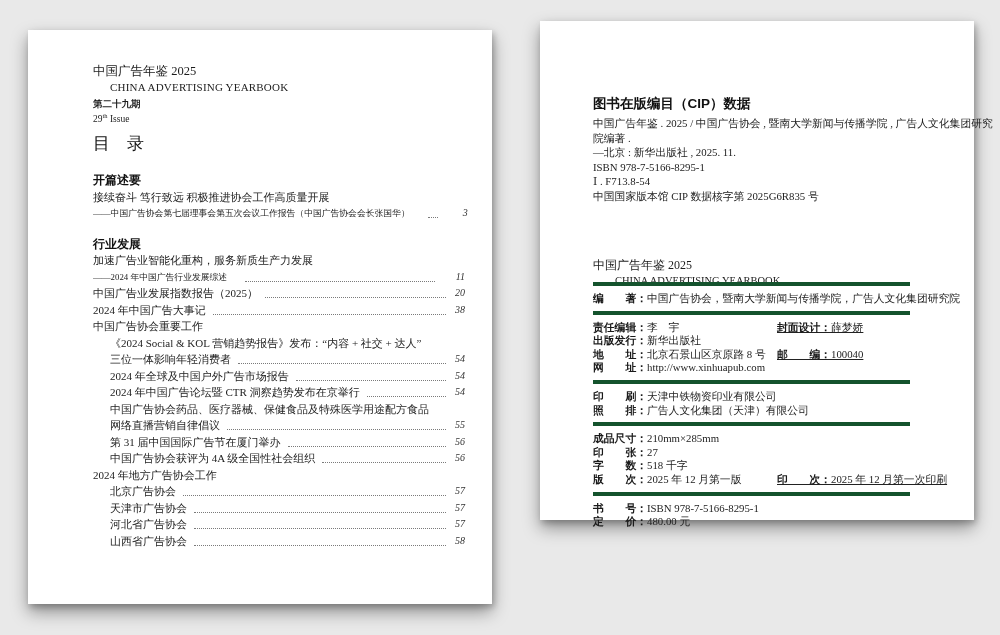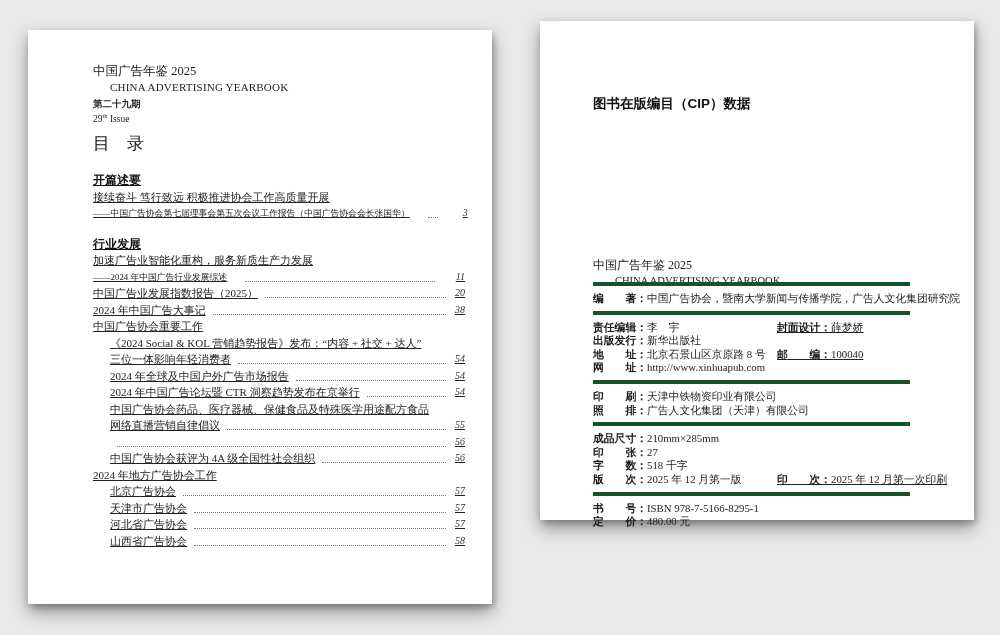--- a/index.html
+++ b/index.html
@@ -21,21 +21,21 @@
   .lp-title-cn { font-size:12.5px; color:#1c1c1c; }
   .lp-title-en { font-size:11px; margin-left:17px; margin-top:1px; letter-spacing:0.2px; }
   .lp-issue-cn { font-size:9.5px; font-weight:700; margin-top:5px;
                  font-family:"Liberation Sans","DejaVu Sans",sans-serif; color:#1c1c1c; }
   .lp-issue-en { font-size:9.5px; margin-top:1px; }
   .lp-issue-en sup { font-size:6.5px; }
   .lp-toc-title { position:absolute; left:65px; top:102px; font-size:17px; font-weight:400;
                   font-family:"Liberation Sans","DejaVu Sans",sans-serif; color:#111; }
   .toc-list { position:absolute; left:65px; top:142px; width:372px; }
   .toc-row { display:flex; align-items:flex-end; height:16.5px; line-height:16.5px;
-             font-size:11px; color:#222;text-decoration:underline; }
+             font-size:11px; color:#222; }
   .toc-row.toc-heading { font-family:"Liberation Sans","DejaVu Sans",sans-serif;
              font-weight:700; font-size:12px; color:#111; margin-top:14px; }
   .toc-row.toc-heading:first-child { margin-top:0; }
   .toc-row.small { font-size:8.8px;gap:11px; }
   .toc-row.indent { padding-left:17px; }
   .toc-text { white-space:nowrap; }
   .leader { flex:1; border-bottom:1px dotted #7a7a7a; margin:0 5px 3.5px 7px; min-width:10px; }
   .toc-page { font-style:italic; font-size:10px; min-width:14px; text-align:right; color:#333; }
 
   
@@ -125,20 +125,21 @@
         </div>
         <div class="toc-row toc-entry indent">
           <span class="toc-text">中国广告协会药品、医疗器械、保健食品及特殊医学用途配方食品</span>
         </div>
         <div class="toc-row toc-entry indent">
           <span class="toc-text">网络直播营销自律倡议</span>
           <span class="leader"></span>
           <span class="toc-page">55</span>
         </div>
         <div class="toc-row toc-entry indent">
+          <span class="toc-text">第 31 届中国国际广告节在厦门举办</span>
           <span class="leader"></span>
           <span class="toc-page">56</span>
         </div>
         <div class="toc-row toc-entry indent">
           <span class="toc-text">中国广告协会获评为 4A 级全国性社会组织</span>
           <span class="leader"></span>
           <span class="toc-page">56</span>
         </div>
         <div class="toc-row toc-entry">
           <span class="toc-text">2024 年地方广告协会工作</span>
@@ -161,20 +162,28 @@
         <div class="toc-row toc-entry indent">
           <span class="toc-text">山西省广告协会</span>
           <span class="leader"></span>
           <span class="toc-page">58</span>
         </div>
       </div>
   </div>
 
   <div class="page right-page">
     <div class="cip-heading">图书在版编目（CIP）数据</div>
+    <div class="cip-lines" id="cip-lines">
+        <div class="cip-line">中国广告年鉴 . 2025 / 中国广告协会 , 暨南大学新闻与传播学院 , 广告人文化集团研究</div>
+        <div class="cip-line">院编著 .</div>
+        <div class="cip-line">—北京 : 新华出版社 , 2025. 11.</div>
+        <div class="cip-line">ISBN 978-7-5166-8295-1</div>
+        <div class="cip-line">Ⅰ . F713.8-54</div>
+        <div class="cip-line">中国国家版本馆 CIP 数据核字第 2025G6R835 号</div>
+      </div>
 
     <div class="book-title">
       <div class="bt-cn">中国广告年鉴 2025</div>
       <div class="bt-en">CHINA ADVERTISING YEARBOOK</div>
     </div>
 
     <div class="colophon" id="colophon">
         <div class="col-group">
           <div class="col-row"><span class="cell1"><span class="col-label">编　　著：</span><span class="col-value">中国广告协会，暨南大学新闻与传播学院，广告人文化集团研究院</span></span></div>
         </div>

